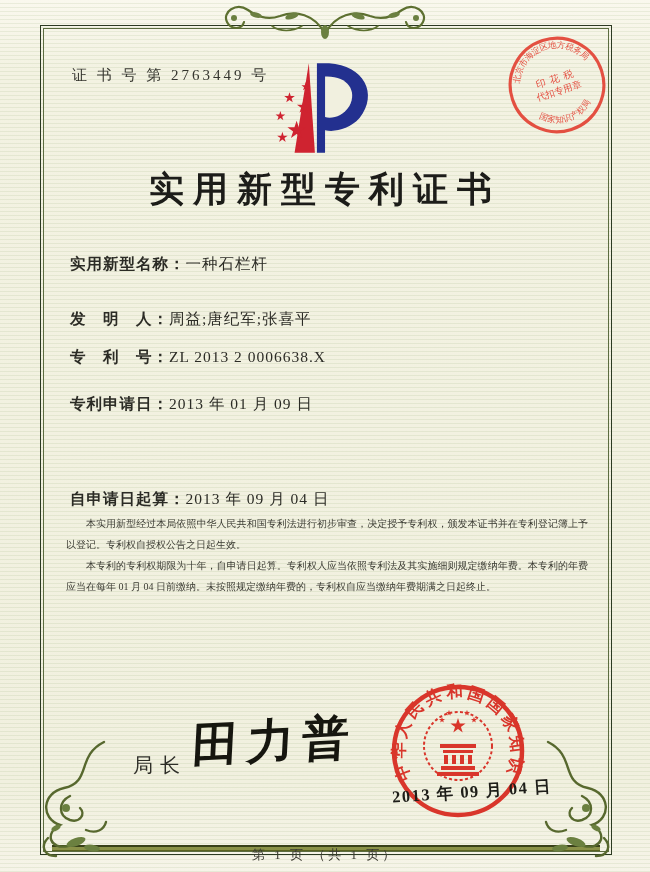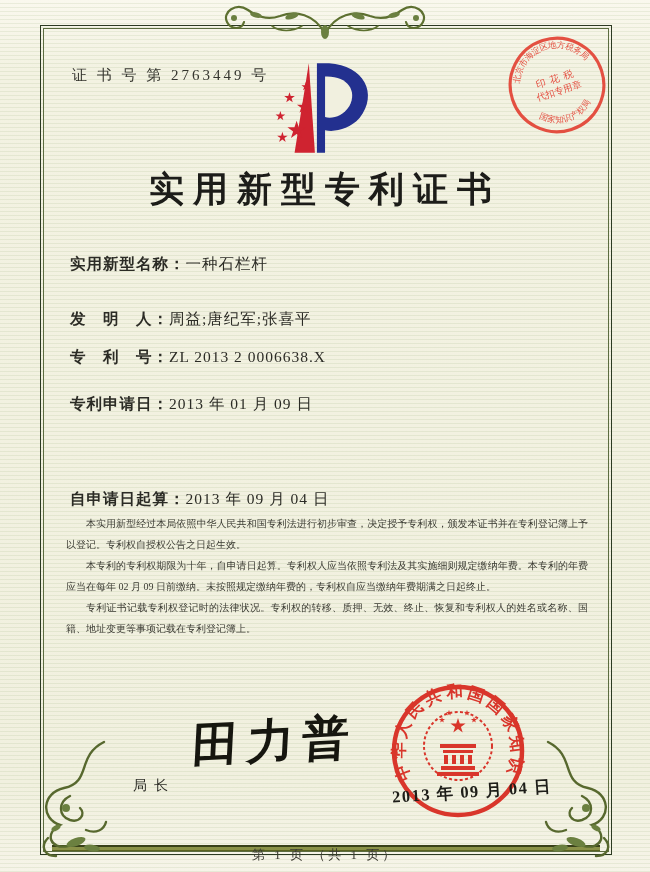--- a/index.html
+++ b/index.html
@@ -25,22 +25,22 @@
     font-size:35px;font-weight:700;letter-spacing:9px;color:#1c1c19;z-index:3;}
   
   .field{position:absolute;left:70px;font-size:15.5px;color:#2b2b25;letter-spacing:1px;
     white-space:nowrap;z-index:3;}
   .field .lbl{font-weight:600;}
   
   .paras{position:absolute;left:66px;top:513px;width:522px;z-index:3;
     font-size:10px;line-height:21px;color:#3b3b33;text-align:justify;}
   .paras p{margin:0;text-indent:2em;}
   
-  .signer{position:absolute;left:133px;top:752px;font-size:14px;letter-spacing:7px;
-    color:#2e2e28;z-index:3;margin-top:25px;}
+  .signer{position:absolute;left:133px;top:752px;font-size:20px;letter-spacing:7px;
+    color:#2e2e28;z-index:3;}
   .signature{position:absolute;left:192px;top:710px;font-size:47px;font-weight:700;
     color:#16160f;transform:rotate(-3deg) skewX(-6deg);letter-spacing:8px;z-index:4;
     font-family:"Liberation Serif",serif;}
   
   .seal{position:absolute;left:383px;top:676px;z-index:4;opacity:.93;}
   .seal-date{position:absolute;left:392px;top:781px;font-size:16.5px;font-weight:700;
     letter-spacing:1.5px;color:#1d1d18;transform:rotate(-4deg);z-index:6;white-space:nowrap;}
   
   .stamp{position:absolute;left:505px;top:33px;z-index:5;opacity:.88;}
   
@@ -156,22 +156,21 @@
   </div>
   <div class="field" style="top:394px">
     <span class="lbl">专利申请日：</span><span>2013 年 01 月 09 日</span>
   </div>
   <div class="field" style="top:489px">
     <span class="lbl">自申请日起算：</span><span>2013 年 09 月 04 日</span>
   </div>
 
   <div class="paras">
     <p>本实用新型经过本局依照中华人民共和国专利法进行初步审查，决定授予专利权，颁发本证书并在专利登记簿上予以登记。专利权自授权公告之日起生效。</p>
-    <p>本专利的专利权期限为十年，自申请日起算。专利权人应当依照专利法及其实施细则规定缴纳年费。本专利的年费应当在每年 02 月 09 日前缴纳。未按照规定缴纳年费的，专利权自应当缴纳年费期满之日起终止。</p>
-    <p>专利证书记载专利权登记时的法律状况。专利权的转移、质押、无效、终止、恢复和专利权人的姓名或名称、国籍、地址变更等事项记载在专利登记簿上。</p>
+    <p>本专利的专利权期限为十年，自申请日起算。专利权人应当依照专利法及其实施细则规定缴纳年费。本专利的年费应当在每年 01 月 04 日前缴纳。未按照规定缴纳年费的，专利权自应当缴纳年费期满之日起终止。</p>
   </div>
 
   <div class="signer">局长</div>
   <div class="signature">田力普</div>
 
   <svg class="seal" width="150" height="150" viewBox="0 0 150 150">
     <g fill="#d8281e">
       <circle cx="75" cy="75" r="64" fill="none" stroke="#d8281e" stroke-width="4.5"></circle>
       <path id="sealRing" d="M28.2,102 A54,54 0 1,1 121.8,102" fill="none"></path>
       <text font-size="16.5" font-weight="bold" font-family="Liberation Serif, serif">

